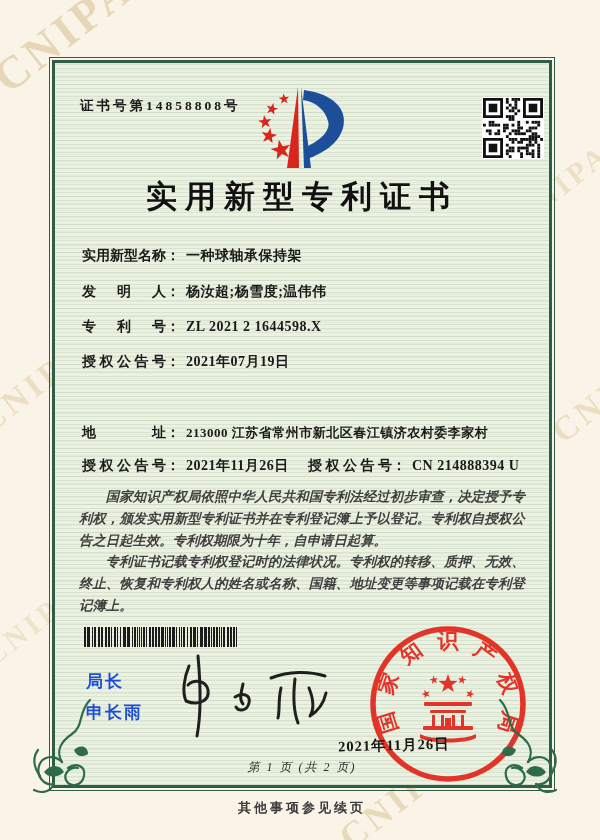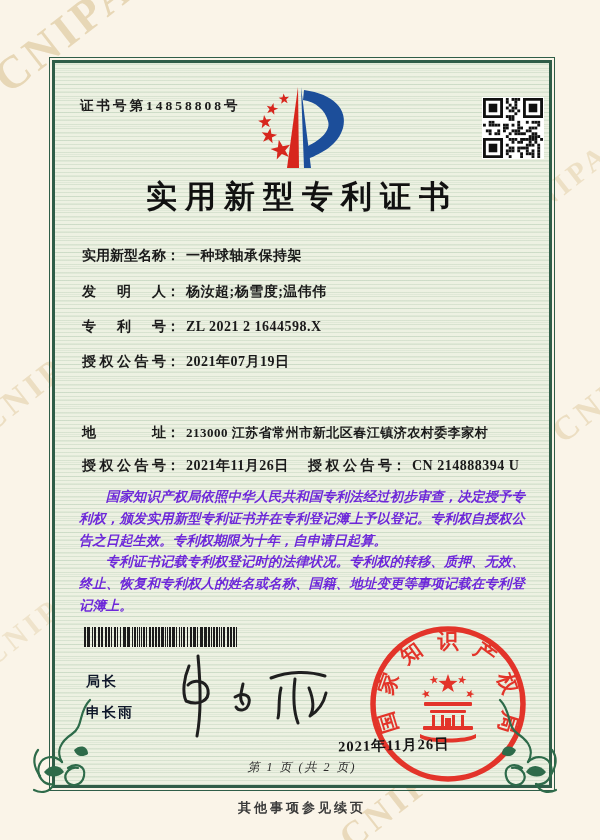--- a/index.html
+++ b/index.html
@@ -45,26 +45,26 @@
     font-size:31px;font-weight:bold;letter-spacing:8px;color:#111;
   }
   .row{position:absolute;left:82px;width:470px;font-size:14px;font-weight:600;white-space:nowrap;}
   .lbl{display:inline-block;width:84px;text-align:justify;text-align-last:justify;vertical-align:bottom;}
   .colon{display:inline-block;}
   .val{margin-left:6px;letter-spacing:0.5px;}
   .row .g2{position:absolute;left:226px;top:0;}
   .addr .val{font-size:13px;}
   .body-text{
     position:absolute;left:79px;top:486px;width:446px;
-    font-size:13.4px;line-height:21.8px;font-style:italic;font-weight:600;color:#6d28d9;
+    font-size:13.4px;line-height:21.8px;font-style:italic;font-weight:600;color:#404040;
     text-align:justify;
   }
   .body-text p{text-indent:2em;}
   .barcode{position:absolute;left:84px;top:627px;}
-  .officer{position:absolute;left:86px;top:666px;font-family:"Liberation Sans",sans-serif;font-size:14px;font-weight:bold;color:#0f172a;line-height:31px;letter-spacing:2px;}
+  .officer{position:absolute;left:86px;top:666px;font-family:"Liberation Sans",sans-serif;font-size:17px;font-weight:bold;color:#1d4ed8;line-height:31px;letter-spacing:2px;}
   .sig{position:absolute;left:155px;top:648px;}
   .seal{position:absolute;left:366px;top:622px;}
   .seal-date{
     position:absolute;left:338px;top:736px;font-size:14.5px;font-weight:bold;color:#141414;
     letter-spacing:1px;transform:rotate(-1.5deg);white-space:nowrap;
   }
   .page-info{position:absolute;left:55px;top:759px;width:494px;text-align:center;font-size:12px;letter-spacing:2px;color:#2a2a2a;font-style:italic;}
   .note{position:absolute;left:0;top:799px;width:604px;text-align:center;font-size:13px;letter-spacing:3px;color:#3a3a3a;font-weight:600;}
   .orn{position:absolute;z-index:4;}
   svg{display:block;}

